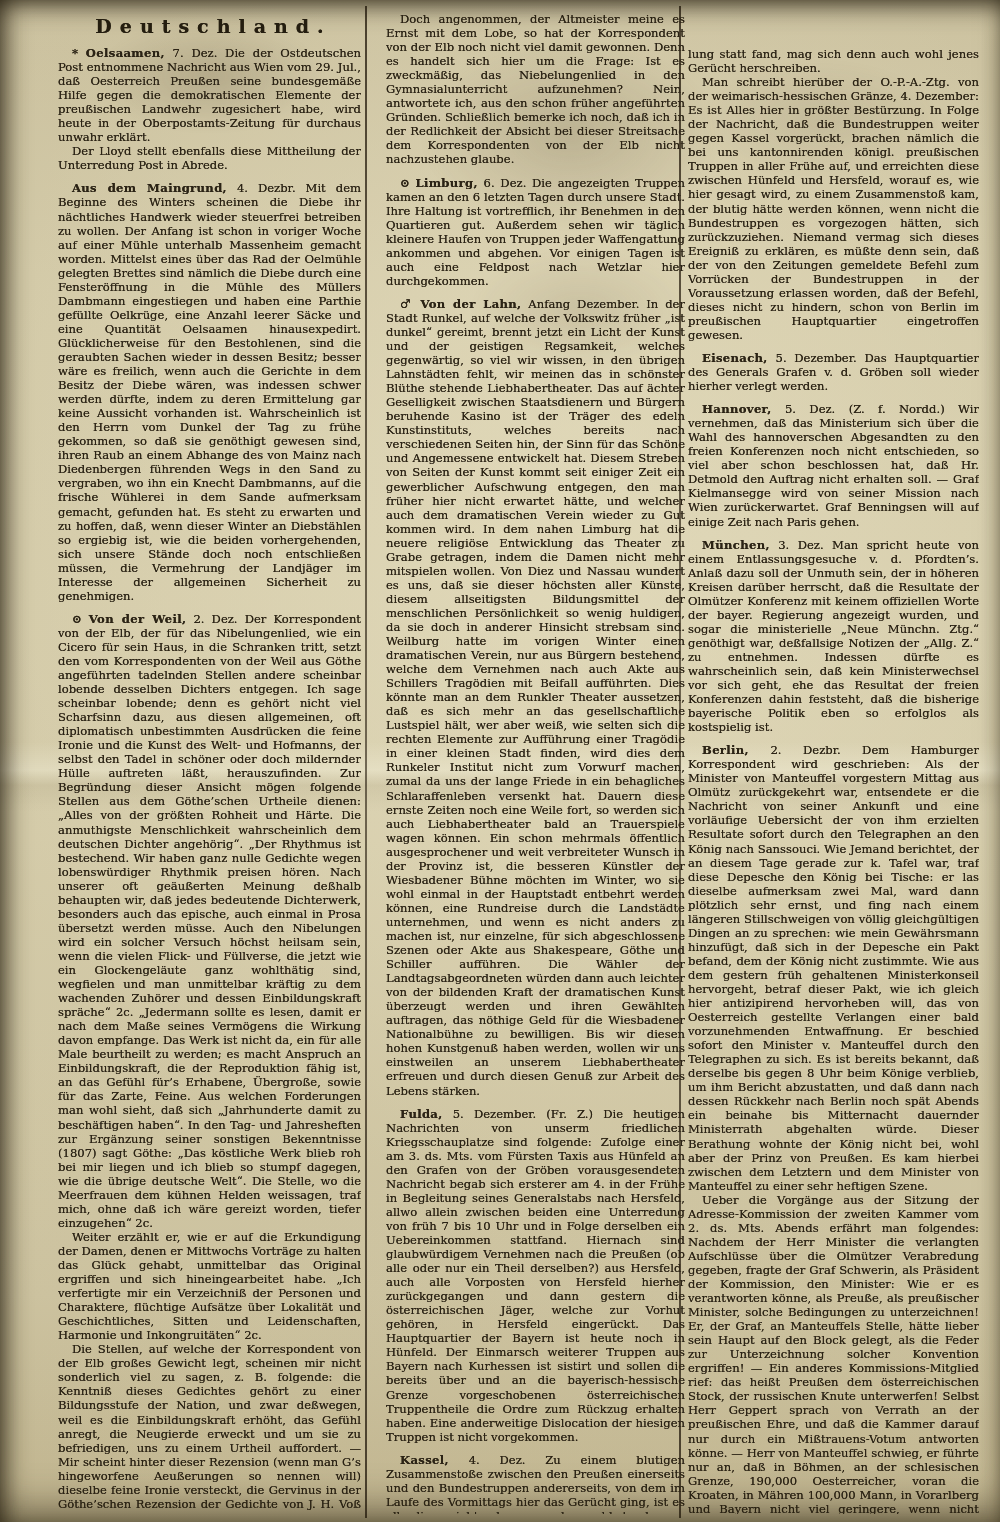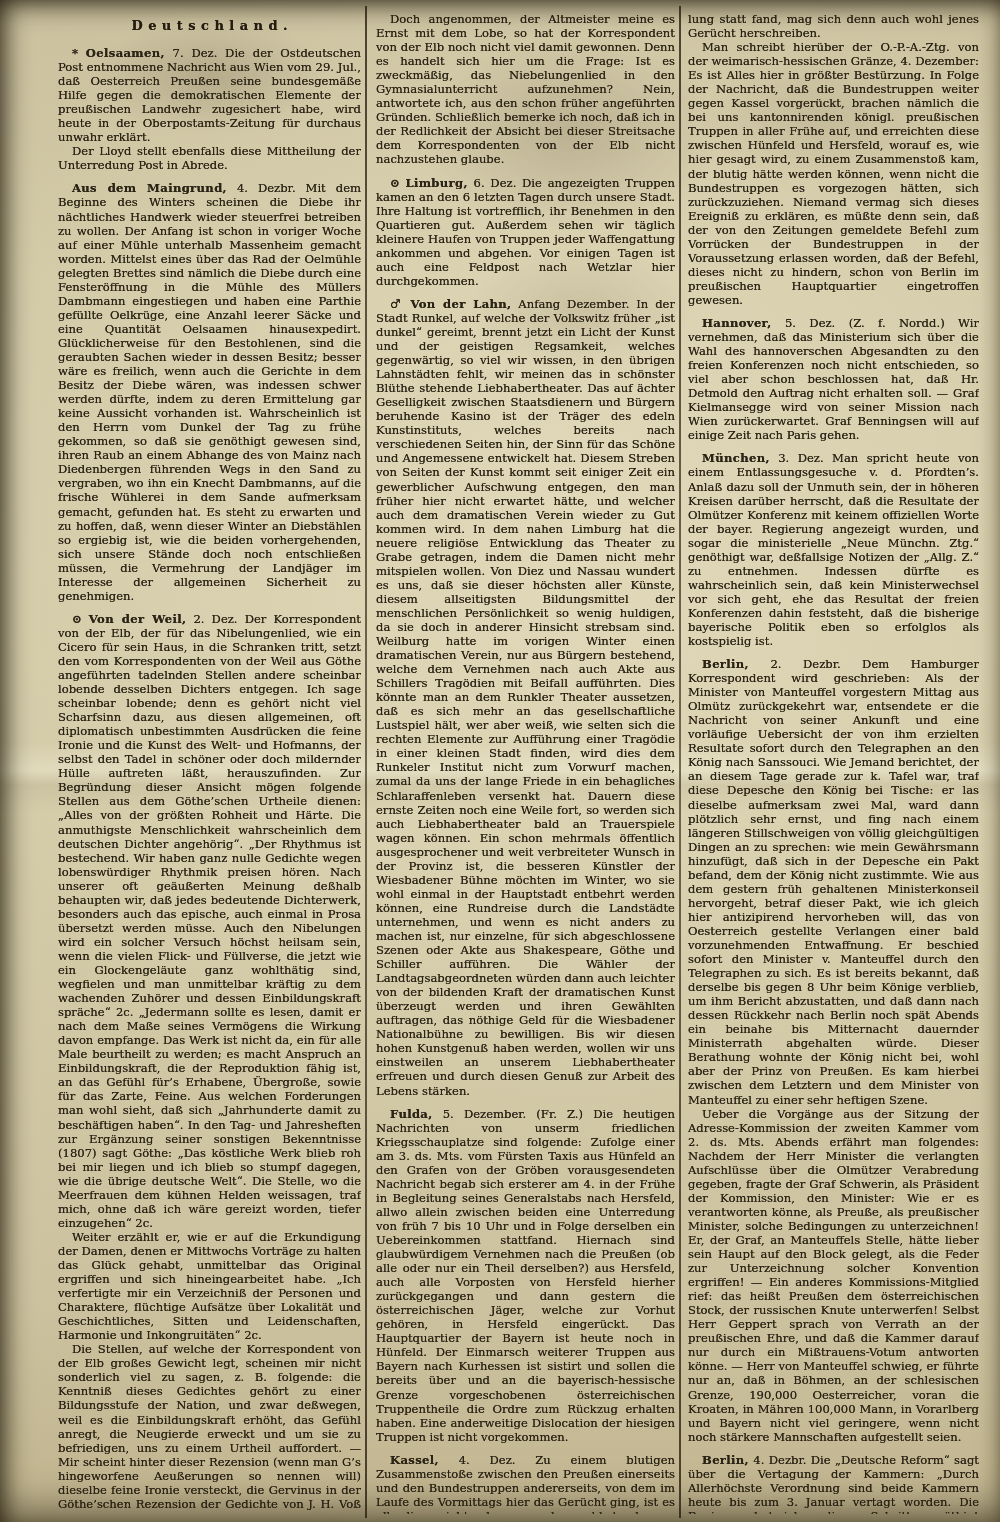--- a/index.html
+++ b/index.html
@@ -45,34 +45,34 @@
 
   .col{
     position:absolute;top:12px;height:1502px;overflow:hidden;z-index:2;
     color:#2b2315;
     font-size:11.6px;line-height:14.05px;
     text-align:justify;
     text-shadow:0 0 .45px rgba(43,35,21,.85);
     hyphens:auto;-webkit-hyphens:auto;
   }
   .col.c1{left:58px;width:303px;}
-  .col.c2{left:376px;width:299px;}
+  .col.c2{left:386px;width:299px;}
   .col.c3{left:688px;width:291px;}
 
   .section-header{
     margin:2px 0 8px 0;
     text-align:center;font-weight:700;
-    font-size:13px;line-height:24px;letter-spacing:.42em;
+    font-size:19px;line-height:24px;letter-spacing:.42em;
     text-indent:.42em; 
     color:#251e10;
   }
   .article{margin:0 0 9px 0;}
   .article p{margin:0;padding:0;}
   .para{text-indent:14px;}
-  .para.cont{text-indent:0;}
+  .para.cont{text-indent:0;margin-top:35px;}
   .sigil{font-weight:700;}
   .dateline{font-weight:700;letter-spacing:.03em;}
   .date{font-weight:400;}
 </style>
 </head>
 <body>
 
 <div class="page">
   <div class="smudge s1"></div>
   <div class="smudge s2"></div>
@@ -124,20 +124,23 @@
       <p class="para"><b class="dateline">Kassel,</b> <span class="date">4. Dez.</span> <span>Zu einem blutigen Zusammenstoße zwischen den Preußen einerseits und den Bundestruppen andererseits, von dem im Laufe des Vormittags hier das Gerücht ging, ist es allerdings nicht gekommen, aber wohl standen am 4. noch lange vor Tagesanbruch die Dinge so, daß jeden Augenblick ein solcher erwartet werden konnte. Aus der Allarmirung, welche in der Nacht vom 3. zum 4. längs der ganzen Linie der preußischen Aufstel-</span></p>
     </div>
   </div>
 
   <div class="col c3">
     <div class="article">
       <p class="para cont"><span>lung statt fand, mag sich denn auch wohl jenes Gerücht herschreiben.</span></p>
       <p class="para"><span>Man schreibt hierüber der O.-P.-A.-Ztg. von der weimarisch-hessischen Gränze, 4. Dezember: Es ist Alles hier in größter Bestürzung. In Folge der Nachricht, daß die Bundestruppen weiter gegen Kassel vorgerückt, brachen nämlich die bei uns kantonnirenden königl. preußischen Truppen in aller Frühe auf, und erreichten diese zwischen Hünfeld und Hersfeld, worauf es, wie hier gesagt wird, zu einem Zusammenstoß kam, der blutig hätte werden können, wenn nicht die Bundestruppen es vorgezogen hätten, sich zurückzuziehen. Niemand vermag sich dieses Ereigniß zu erklären, es müßte denn sein, daß der von den Zeitungen gemeldete Befehl zum Vorrücken der Bundestruppen in der Voraussetzung erlassen worden, daß der Befehl, dieses nicht zu hindern, schon von Berlin im preußischen Hauptquartier eingetroffen gewesen.</span></p>
     </div>
 
+    <div class="article">
+      <p class="para"><b class="dateline">Eisenach,</b> <span class="date">5. Dezember.</span> <span>Das Hauptquartier des Generals Grafen v. d. Gröben soll wieder hierher verlegt werden.</span></p>
+    </div>
 
     <div class="article">
       <p class="para"><b class="dateline">Hannover,</b> <span class="date">5. Dez. (Z. f. Nordd.)</span> <span>Wir vernehmen, daß das Ministerium sich über die Wahl des hannoverschen Abgesandten zu den freien Konferenzen noch nicht entschieden, so viel aber schon beschlossen hat, daß Hr. Detmold den Auftrag nicht erhalten soll. — Graf Kielmansegge wird von seiner Mission nach Wien zurückerwartet. Graf Benningsen will auf einige Zeit nach Paris gehen.</span></p>
     </div>
 
     <div class="article">
       <p class="para"><b class="dateline">München,</b> <span class="date">3. Dez.</span> <span>Man spricht heute von einem Entlassungsgesuche v. d. Pfordten’s. Anlaß dazu soll der Unmuth sein, der in höheren Kreisen darüber herrscht, daß die Resultate der Olmützer Konferenz mit keinem offiziellen Worte der bayer. Regierung angezeigt wurden, und sogar die ministerielle „Neue Münchn. Ztg.“ genöthigt war, deßfallsige Notizen der „Allg. Z.“ zu entnehmen. Indessen dürfte es wahrscheinlich sein, daß kein Ministerwechsel vor sich geht, ehe das Resultat der freien Konferenzen dahin feststeht, daß die bisherige bayerische Politik eben so erfolglos als kostspielig ist.</span></p>
     </div>
 
     <div class="article">

